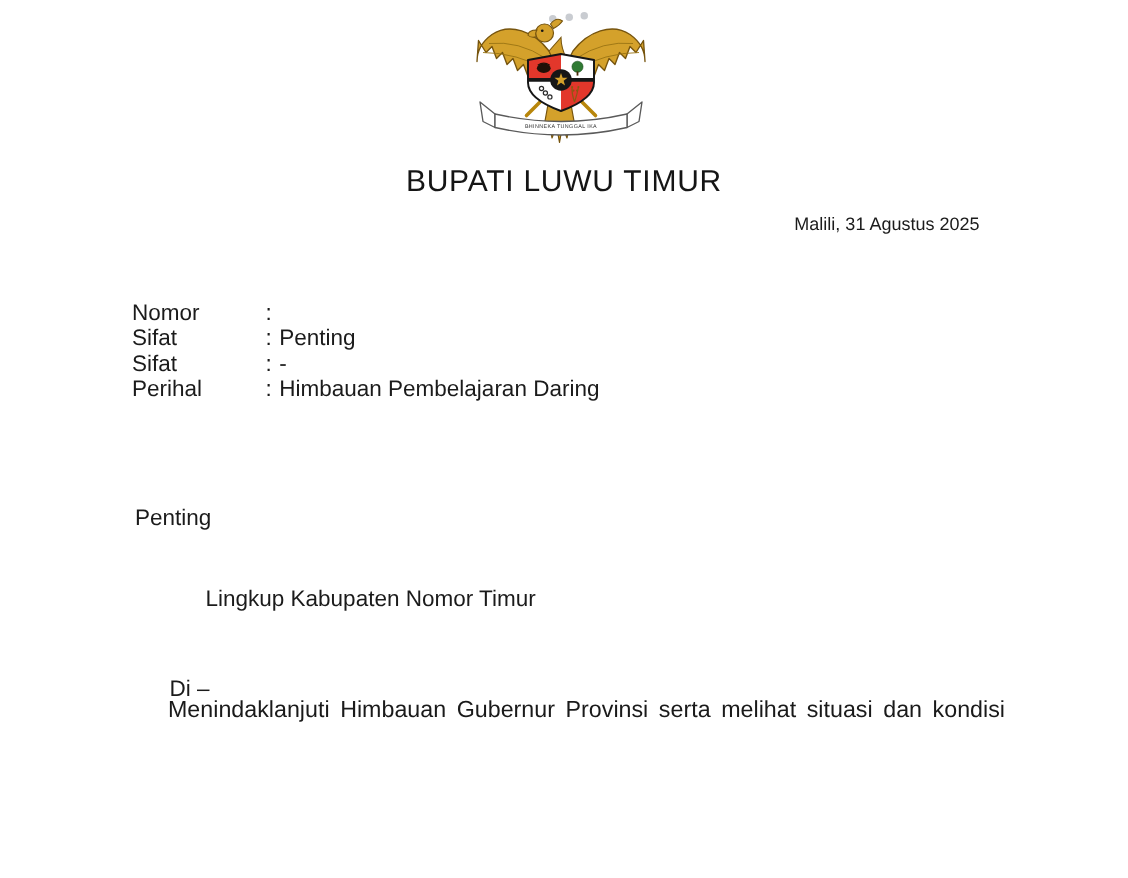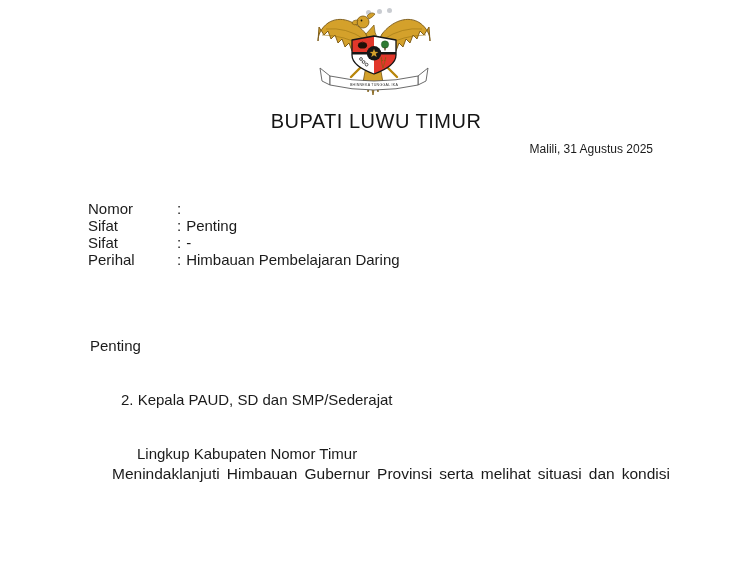--- a/index.html
+++ b/index.html
@@ -163,21 +163,20 @@
     <div class="meta-row">
       <span class="meta-label">Sifat</span><span class="meta-colon">:</span><span class="meta-value">-</span>
     </div>
     <div class="meta-row">
       <span class="meta-label">Perihal</span><span class="meta-colon">:</span><span class="meta-value u">Himbauan Pembelajaran Daring</span>
     </div>
   </div>
 
   <div class="recipient-block">
     <div class="r-kepada">Penting</div>
-    <div class="r-line2">2. Kepala PAUD, SD dan SMP/Sederajat</div>
     <div class="r-line3">Lingkup Kabupaten Nomor Timur</div>
     <div class="r-di">Di –</div>
     
   </div>
 
   <p class="body-paragraph">Menindaklanjuti Himbauan Gubernur Provinsi serta melihat situasi dan kondisi maraknya aksi demonstrasi akhir-akhir ini, maka untuk tetap menjaga situasi daerah dalam menjamin keamanan dan ketertiban umum, maka Pemerintah Kabupaten Luwu Timur menghimbau kepada seluruh satuan Pendidikan lingkup Kabupaten Luwu Timur untuk memperhatikan hal-hal sebagai berikut :</p>
 
 </div>
 
 </body></html>

